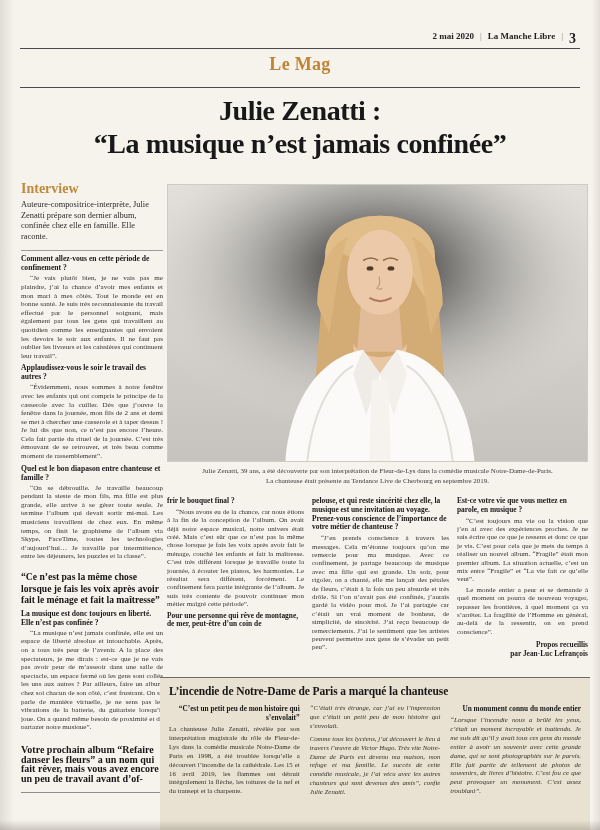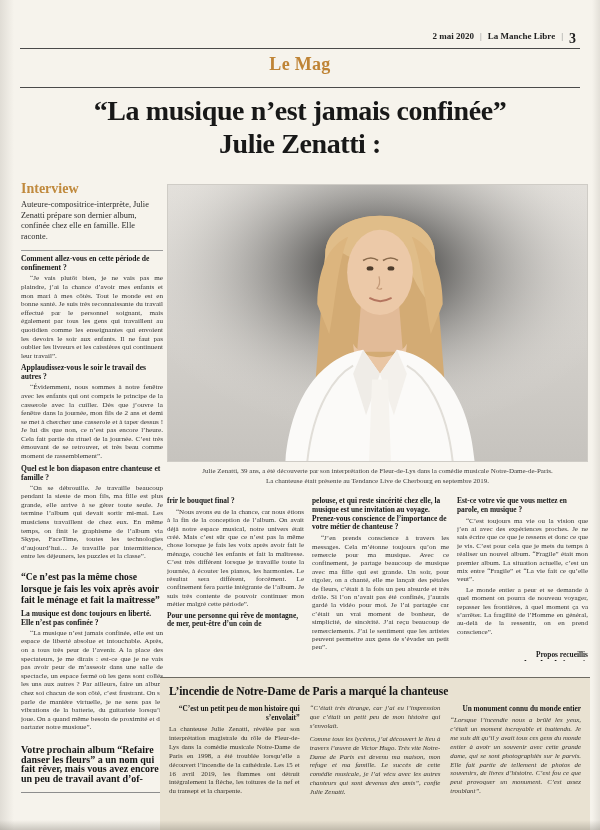--- a/index.html
+++ b/index.html
@@ -80,21 +80,21 @@
 
   
   .cols { position:absolute; left:167px; top:497px; width:421px; height:164px; overflow:hidden; }
   .col { position:absolute; top:0; height:164px; overflow:hidden; text-align:justify; }
   .col-a { left:0;   width:137px; }
   .col-b { left:145px; width:137px; }
   .col-c { left:290px; width:131px; }
   .col .question.first { margin-top:0; }
   .col .answer { font-size:7px; line-height:8.4px; }
   .col .question { font-size:7.4px; line-height:8.8px; }
-  .byline { margin-top:14px; text-align:right; font-size:7.4px; line-height:9px; font-weight:bold; color:#1d1d1d; }
+  .byline { margin-top:4px; text-align:right; font-size:7.4px; line-height:9px; font-weight:bold; color:#1d1d1d; }
 
   
   .nd-box {
     position:absolute; left:160px; top:663px; width:430px; height:182px;
     background:#e9e2d2; border-top:1px solid #6d6a62; padding:7px 9px 6px 9px; overflow:hidden;margin-top:14px;
   }
   .nd-title { font-size:11.5px; font-weight:bold; color:#161616; margin-bottom:7px; letter-spacing:-0.1px; }
   .nd-cols { display:flex; gap:10px; }
   .nd-col { width:131px; font-size:6.8px; line-height:8.9px; color:#33302a; text-align:justify; }
   .nd-head { font-size:7.3px; line-height:9px; font-weight:bold; color:#151515; margin-bottom:3px; text-align:right; }
@@ -112,22 +112,22 @@
     <span class="sep">|</span>
     <span>La Manche Libre</span>
     <span class="sep">|</span>
     <span class="pageno">3</span>
   </div>
   <div class="rule-a"></div>
   <div class="section-title">Le Mag</div>
   <div class="rule-b"></div>
 
   <div class="headline">
+    <div>Julie Zenatti :</div>
     <div>“La musique n’est jamais confinée”</div>
-    <div>Julie Zenatti :</div>
   </div>
 
   <div class="left-col">
     <div class="kicker">Interview</div>
     <p class="intro">Auteure-compositrice-interprète, Julie Zenatti prépare son dernier album, confinée chez elle en famille. Elle raconte.</p>
     <div class="thin-rule"></div>
     <p class="question">Comment allez-vous en cette période de confinement ?</p>
     <p class="answer">“Je vais plutôt bien, je ne vais pas me plaindre, j’ai la chance d’avoir mes enfants et mon mari à mes côtés. Tout le monde est en bonne santé. Je suis très reconnaissante du travail effectué par le personnel soignant, mais également par tous les gens qui travaillent au quotidien comme les enseignantes qui envoient les devoirs le soir aux enfants. Il ne faut pas oublier les livreurs et les caissières qui continuent leur travail”.</p>
     <p class="question">Applaudissez-vous le soir le travail des autres ?</p>
     <p class="answer">“Évidemment, nous sommes à notre fenêtre avec les enfants qui ont compris le principe de la casserole avec la cuiller. Dès que j’ouvre la fenêtre dans la journée, mon fils de 2 ans et demi se met à chercher une casserole et à taper dessus ! Je lui dis que non, ce n’est pas encore l’heure. Cela fait partie du rituel de la journée. C’est très émouvant de se retrouver, et très beau comme moment de rassemblement”.</p>

